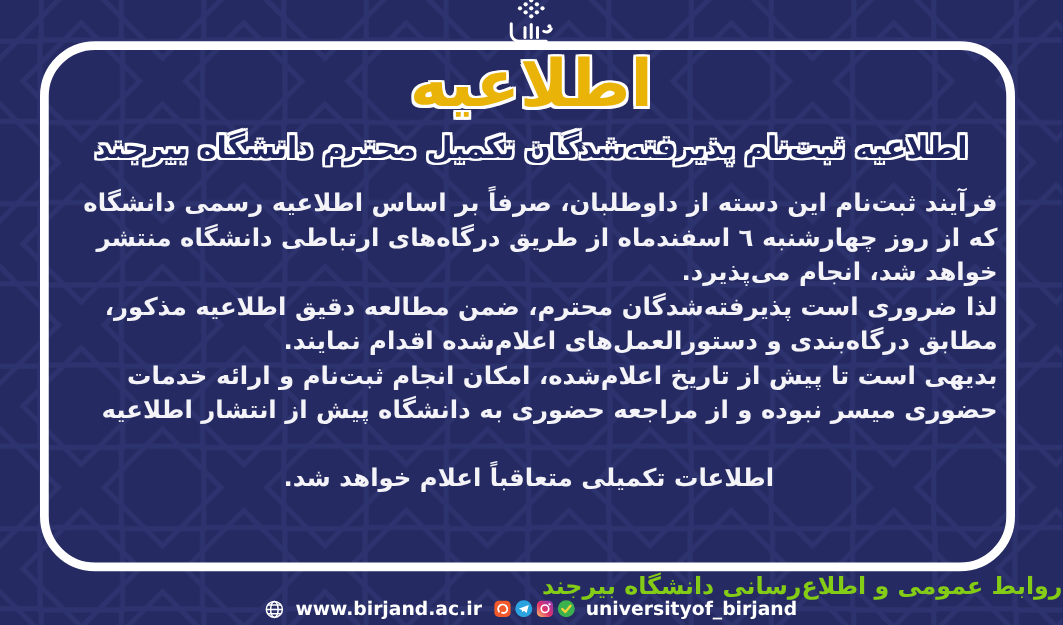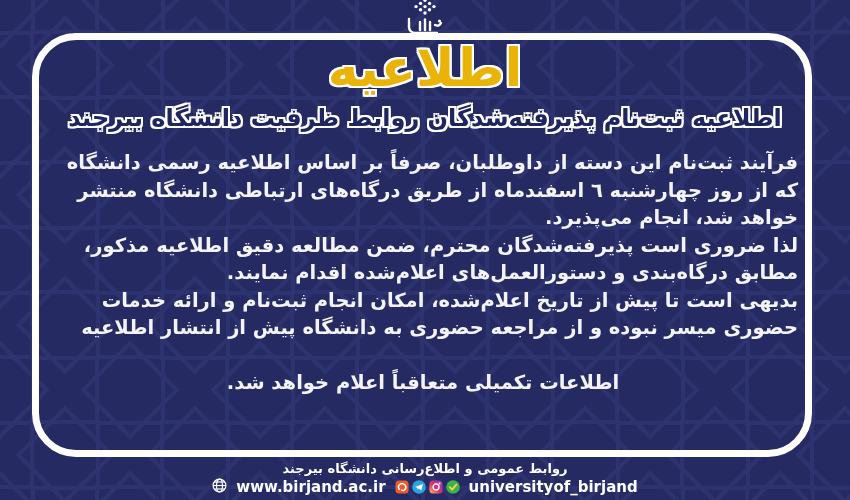--- a/index.html
+++ b/index.html
@@ -37,26 +37,26 @@
     direction:rtl;text-align:right;color:#f3f3f8;
     font-size:19.5px;font-weight:bold;
   }
   .body-text .line{line-height:27.5px;white-space:nowrap;}
   .body-text .line.indent{padding-right:13px;}
   .closing{
     margin-top:27px;text-align:center;line-height:28px;white-space:nowrap;
   }
 
   .credit{
-    position:absolute;top:461px;left:0;right:0;text-align:center;
-    direction:rtl;color:#ffffff;font-size:13px;font-weight:bold;line-height:16px;
+    position:absolute;top:461px;left:0;right:0;text-align:right;
+    direction:rtl;color:#84cc16;font-size:19px;font-weight:bold;line-height:16px;
   }
   .weblinks{
     position:absolute;top:478px;left:0;right:0;
-    display:flex;justify-content:center;gap:9px;
+    display:flex;justify-content:center;align-items:center;gap:9px;
     color:#ffffff;font-size:15px;font-weight:bold;direction:ltr;
   }
   .weblinks .socials{display:flex;align-items:center;gap:3px;}
   .icon{display:block;}
 </style>
 </head>
 <body>
 
 <svg class="bg-svg" width="850" height="500" aria-hidden="true">
   <defs>
@@ -100,21 +100,21 @@
       <path d="M34 27 q4 2 6 -2"></path>
     </g>
     <circle cx="38.5" cy="23" r="1.6" fill="#ffffff"></circle>
   </svg>
 </div>
 
 <div class="frame"></div>
 
 <div class="title">اطلاعیه</div>
 
-<div class="subtitle">اطلاعیه ثبت‌نام پذیرفته‌شدگان روابط ظرفیت دانشگاه بیرجند</div>
+<div class="subtitle">اطلاعیه ثبت‌نام پذیرفته‌شدگان تکمیل محترم دانشگاه بیرجند</div>
 
 <div class="body-text">
   <div class="line">فرآیند ثبت‌نام این دسته از داوطلبان، صرفاً بر اساس اطلاعیه رسمی دانشگاه</div>
   <div class="line">که از روز چهارشنبه ٦ اسفندماه از طریق درگاه‌های ارتباطی دانشگاه منتشر</div>
   <div class="line">خواهد شد، انجام می‌پذیرد.</div>
   <div class="line">لذا ضروری است پذیرفته‌شدگان محترم، ضمن مطالعه دقیق اطلاعیه مذکور،</div>
   <div class="line">مطابق درگاه‌بندی و دستورالعمل‌های اعلام‌شده اقدام نمایند.</div>
   <div class="line">بدیهی است تا پیش از تاریخ اعلام‌شده، امکان انجام ثبت‌نام و ارائه خدمات</div>
   <div class="line">حضوری میسر نبوده و از مراجعه حضوری به دانشگاه پیش از انتشار اطلاعیه</div>
   <div class="closing">اطلاعات تکمیلی متعاقباً اعلام خواهد شد.</div>

